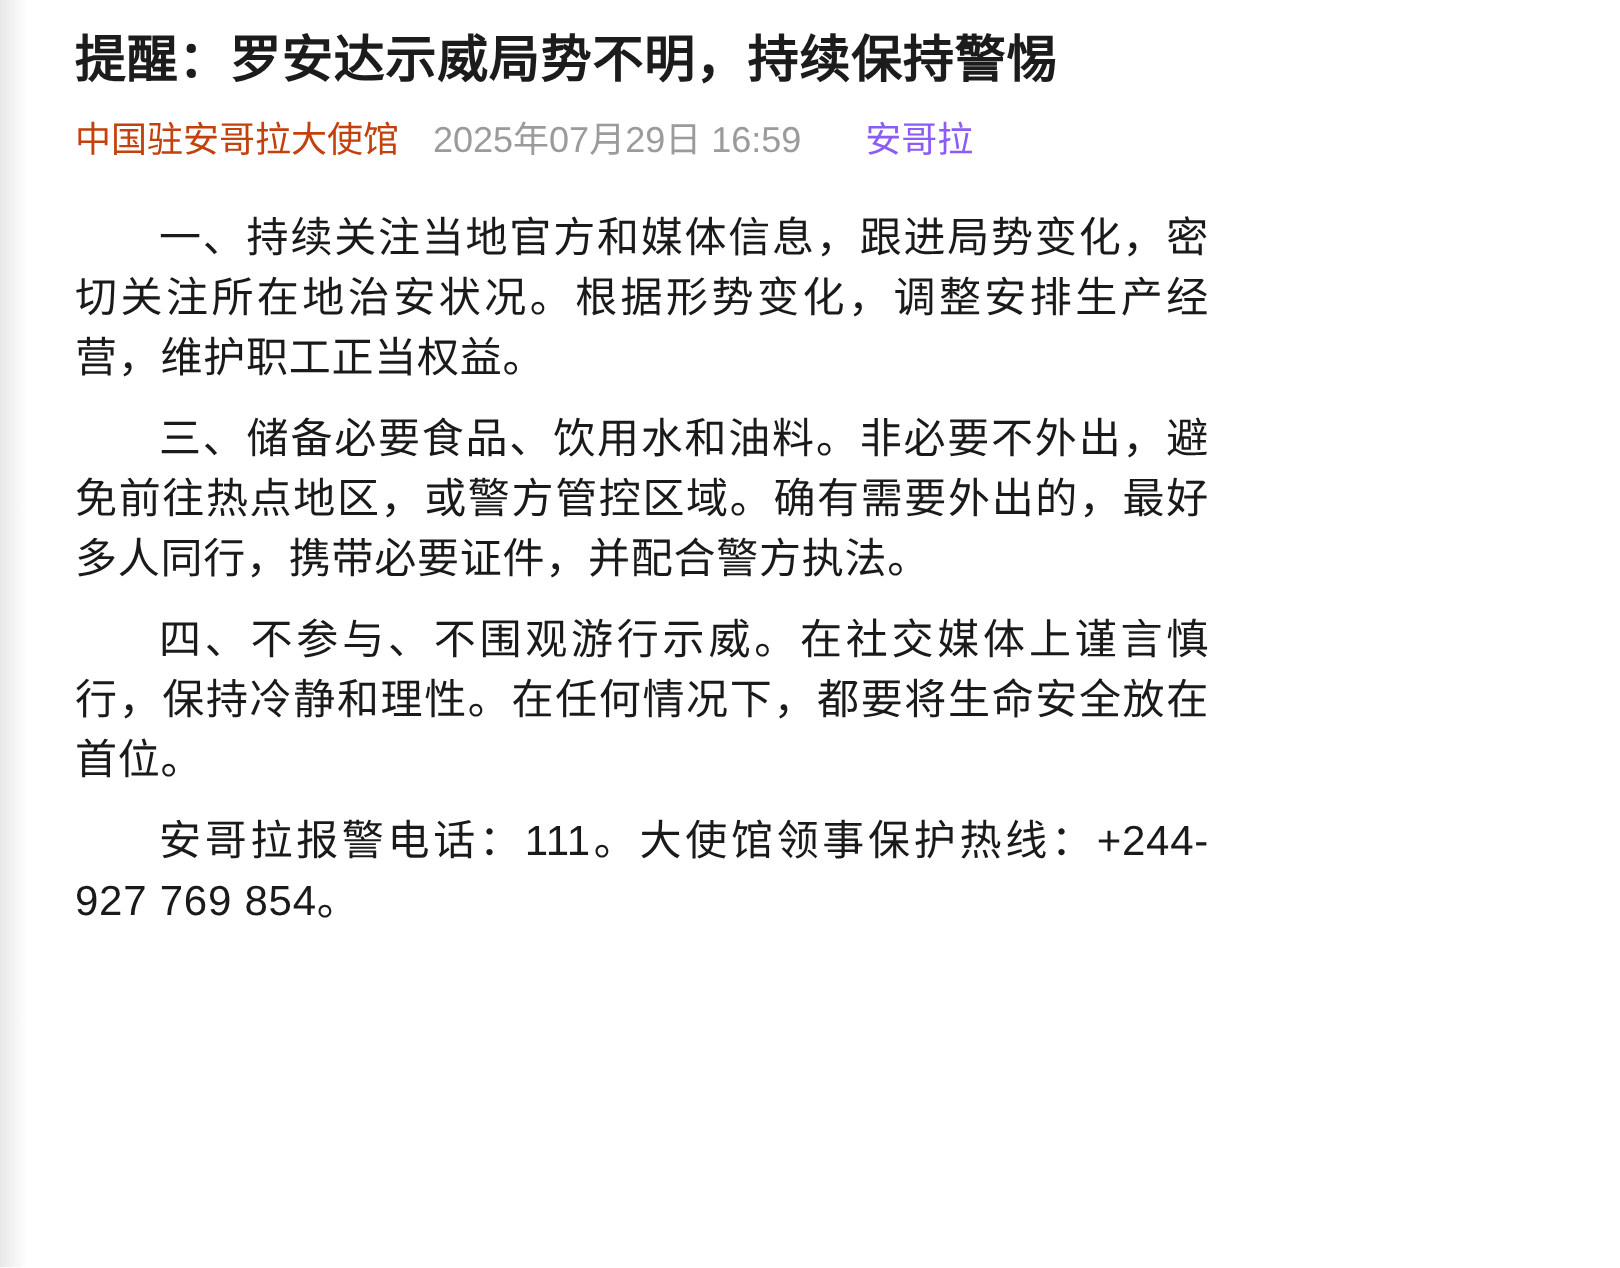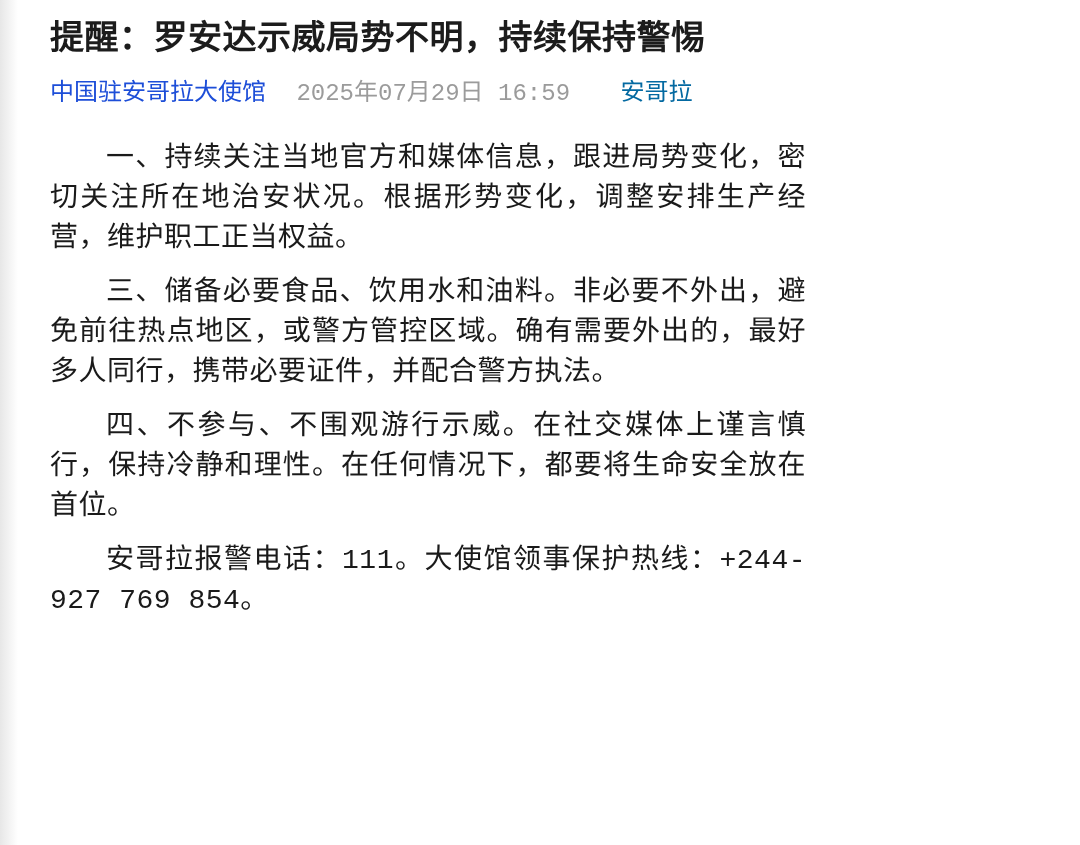--- a/index.html
+++ b/index.html
@@ -7,21 +7,20 @@
     padding: 0;
     background: #ffffff;
     font-family: "Liberation Sans", "DejaVu Sans", sans-serif;
   }
   .page {
     position: relative;
     width: 856px;
     height: 845px;
     background: #ffffff;
     overflow: hidden;
-    font-family: Liberation Mono, monospace;
   }
   .edge-shadow {
     position: absolute;
     left: 0; top: 0; bottom: 0;
     width: 20px;
     background: linear-gradient(to right, #e7e7e7 0%, rgba(255,255,255,0) 90%);
     pointer-events: none;
   }
   .content {
     padding: 18px 50px 0 50px;
@@ -34,30 +33,30 @@
     color: #1c1c1c;
     letter-spacing: 0.5px;
   }
   .meta-row {
     margin-top: 16px;
     font-size: 24px;
     line-height: 1.2;
     white-space: nowrap;
   }
   .meta-row .account-name {
-    color: #1d4ed8;
+    color: #c2410c;
     cursor: pointer;
     margin-right: 16px;
   }
   .meta-row .publish-date {
     color: #9b9b9b;
     margin-right: 36px;
   }
   .meta-row .publish-location {
-    color: #0369a1;
+    color: #8b5cf6;
   }
   .article-body {
     margin-top: 30px;
     font-size: 28px;
     line-height: 40px;
     color: #1a1a1a;
     text-align: justify;
     letter-spacing: 0.5px;
   }
   .article-body p {

